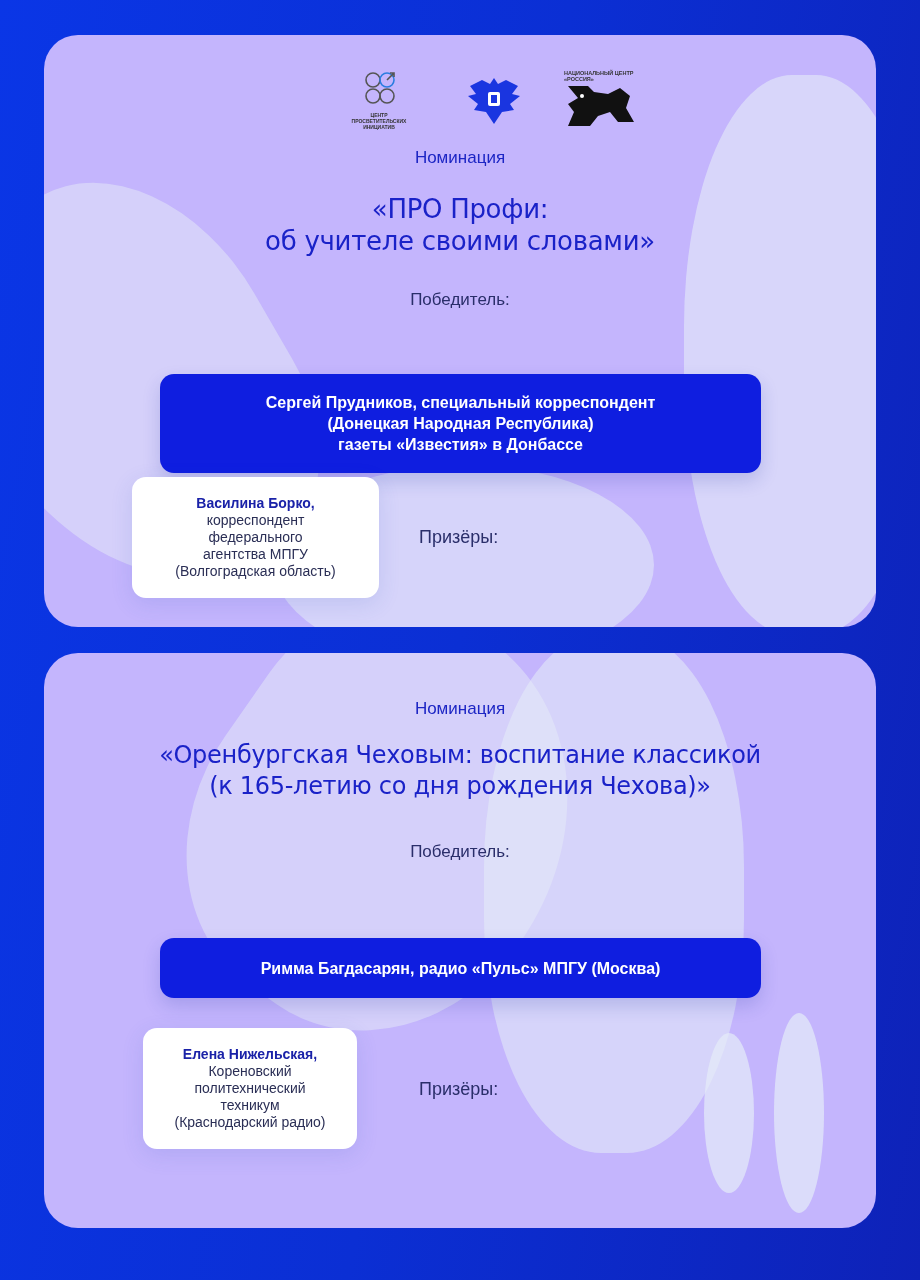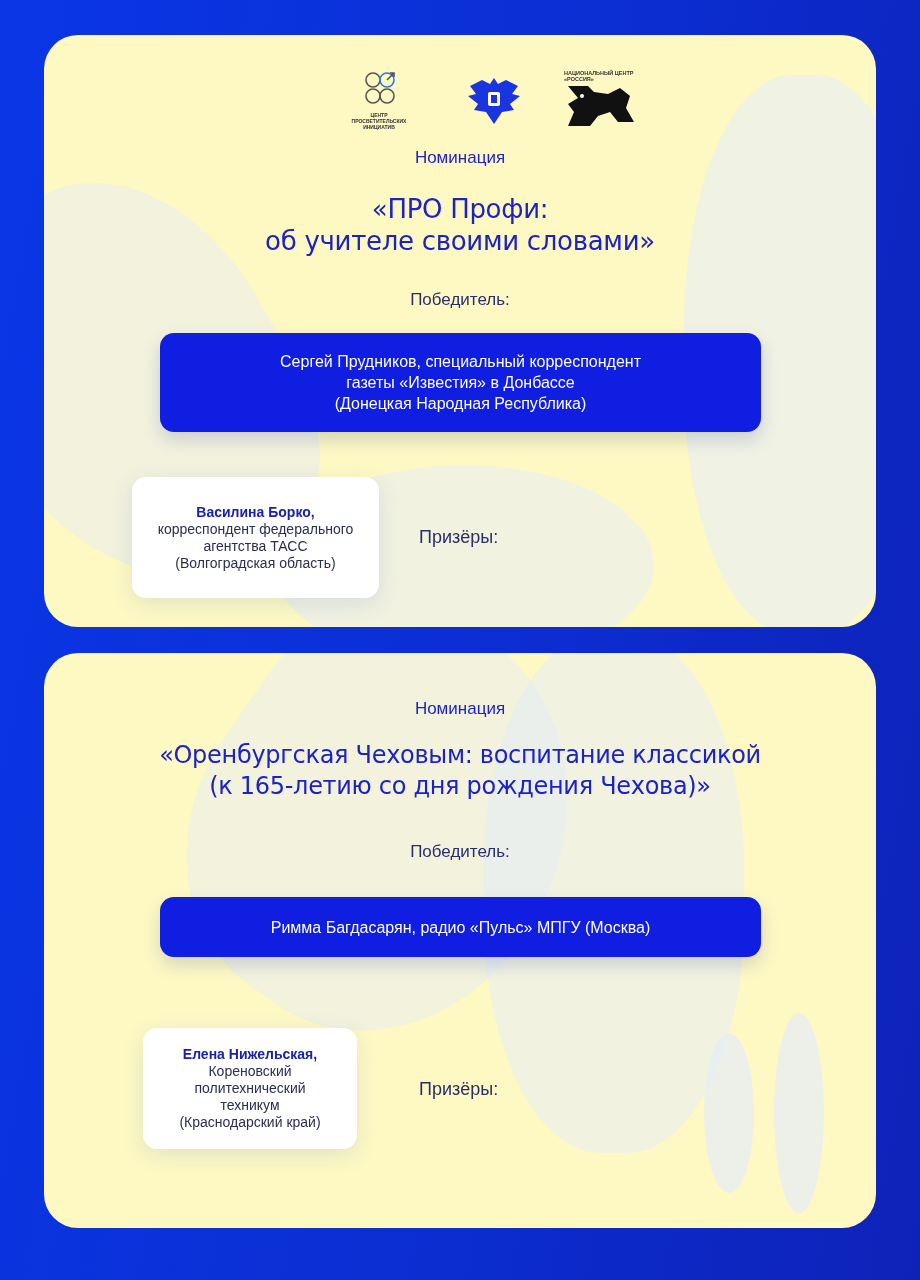--- a/index.html
+++ b/index.html
@@ -5,58 +5,59 @@
   * { box-sizing: border-box; margin: 0; padding: 0; }
   html, body { width: 920px; height: 1280px; overflow: hidden; }
   body {
     background: linear-gradient(100deg, #0a36e6 0%, #0b2fd4 50%, #0e22b8 100%);
     font-family: "Liberation Sans", sans-serif;
     position: relative;
   }
   .card {
     position: absolute;
     left: 44px; width: 832px;
-    background: #fef9c3;
+    background: #c4b5fd;
     border-radius: 34px;
     overflow: hidden;
   }
   .card1 { top: 35px; height: 592px; }
   .card2 { top: 653px; height: 575px; }
   .deco {
     position: absolute;
     background: #e6ecf8;
     opacity: 0.85;
     pointer-events: none;
   }
   .center-text { position: absolute; left: 0; width: 100%; text-align: center; color: #1c25c4; }
   .label { font-size: 17px; }
   .title { font-family: "DejaVu Sans", sans-serif; font-size: 26px; line-height: 32px; color: #1a22c8; letter-spacing: -0.3px; }
   .winner {
     position: absolute;
     background: #0f1ee0;
     border-radius: 14px;
     color: #ffffff;
-    font-weight: normal;
+    font-weight: bold;
     font-size: 16px;
     line-height: 21px;
     text-align: center;
     display: flex; align-items: center; justify-content: center;
     box-shadow: 0 8px 18px rgba(30,50,160,0.18);
+    margin-top: 41px;
   }
   .prize {
     position: absolute;
     background: #ffffff;
     border-radius: 14px;
     box-shadow: 0 6px 22px rgba(60,90,190,0.14);
     text-align: center;
     color: #2a2e55;
     font-size: 14px;
     line-height: 17px;
     display: flex; flex-direction: column; align-items: center; justify-content: center;
-    padding: 0 18px;
+    padding: 0 26px;
   }
   .prize .name { color: #1a22a8; font-weight: bold; }
   .prize-label { position: absolute; font-size: 18px; color: #2a2e6a; }
   .logos { position: absolute; top: 35px; left: 300px; width: 260px; height: 60px; }
   .logo-text { font-size: 5px; color: #333; text-align: center; line-height: 6px; font-weight: bold; }
 </style>
 </head>
 <body>
 
 <div class="card card1">
@@ -92,29 +93,29 @@
   </div>
 
   <div class="center-text label" style="top:113px;">Номинация</div>
   <div class="center-text title" style="top:190px;">об учителе своими словами»</div>
   <div class="center-text title" style="top:158px;">«ПРО Профи:</div>
   <div class="center-text label" style="top:255px; color:#2a2e6a;">Победитель:</div>
 
   <div class="winner" style="left:116px; top:298px; width:601px; height:99px;">
     <div>
       <div>Сергей Прудников, специальный корреспондент</div>
+      <div>(Донецкая Народная Республика)</div>
       <div>газеты «Известия» в Донбассе</div>
-      <div>(Донецкая Народная Республика)</div>
     </div>
   </div>
 
   <div class="prize" style="left:88px; top:442px; width:247px; height:121px;">
     <div class="name">Василина Борко,</div>
     <div>корреспондент федерального</div>
-    <div>агентства ТАСС</div>
+    <div>агентства МПГУ</div>
     <div>(Волгоградская область)</div>
   </div>
   <div class="prize-label" style="left:375px; top:492px;">Призёры:</div>
 </div>
 
 <div class="card card2">
   <div class="deco" style="left:160px; top:-40px; width:360px; height:420px; border-radius:40% 60% 50% 50%; transform:rotate(35deg); opacity:0.5;"></div>
   <div class="deco" style="left:440px; top:-20px; width:260px; height:520px; border-radius:45%; opacity:0.55;"></div>
   <div class="deco" style="left:660px; top:380px; width:50px; height:160px; border-radius:50%; opacity:0.7;"></div>
   <div class="deco" style="left:730px; top:360px; width:50px; height:200px; border-radius:50%; opacity:0.7;"></div>
@@ -126,16 +127,16 @@
 
   <div class="winner" style="left:116px; top:244px; width:601px; height:60px;">
     <div>Римма Багдасарян, радио «Пульс» МПГУ (Москва)</div>
   </div>
 
   <div class="prize" style="left:99px; top:375px; width:214px; height:121px;">
     <div class="name">Елена Нижельская,</div>
     <div>Кореновский</div>
     <div>политехнический</div>
     <div>техникум</div>
-    <div>(Краснодарский край)</div>
+    <div>(Краснодарский радио)</div>
   </div>
   <div class="prize-label" style="left:375px; top:426px;">Призёры:</div>
 </div>
 
 </body></html>

